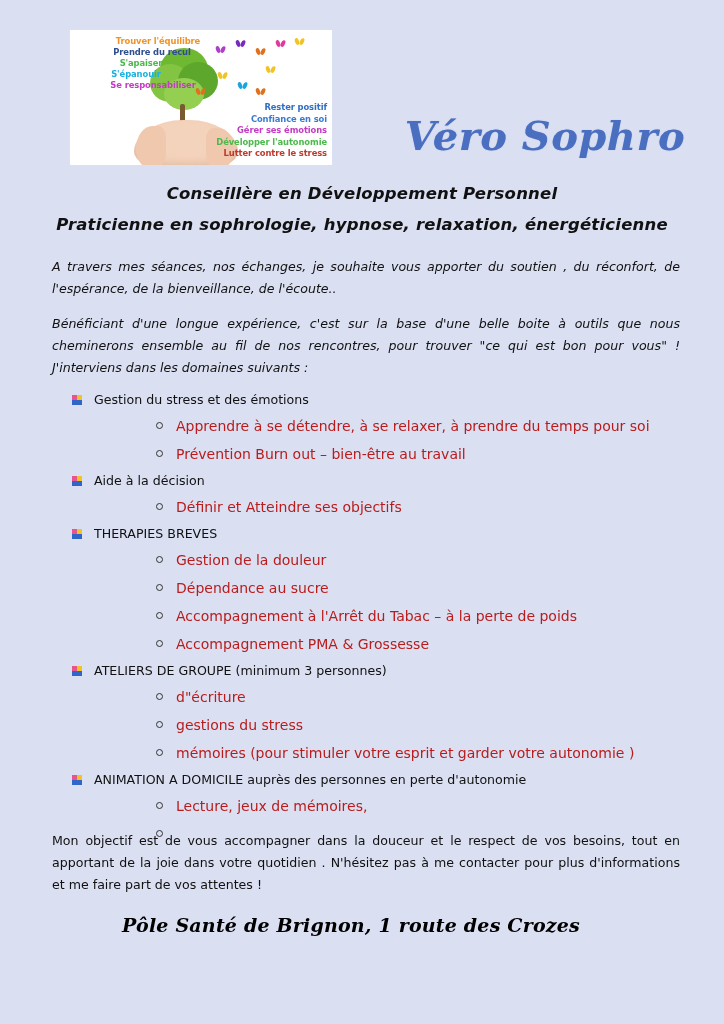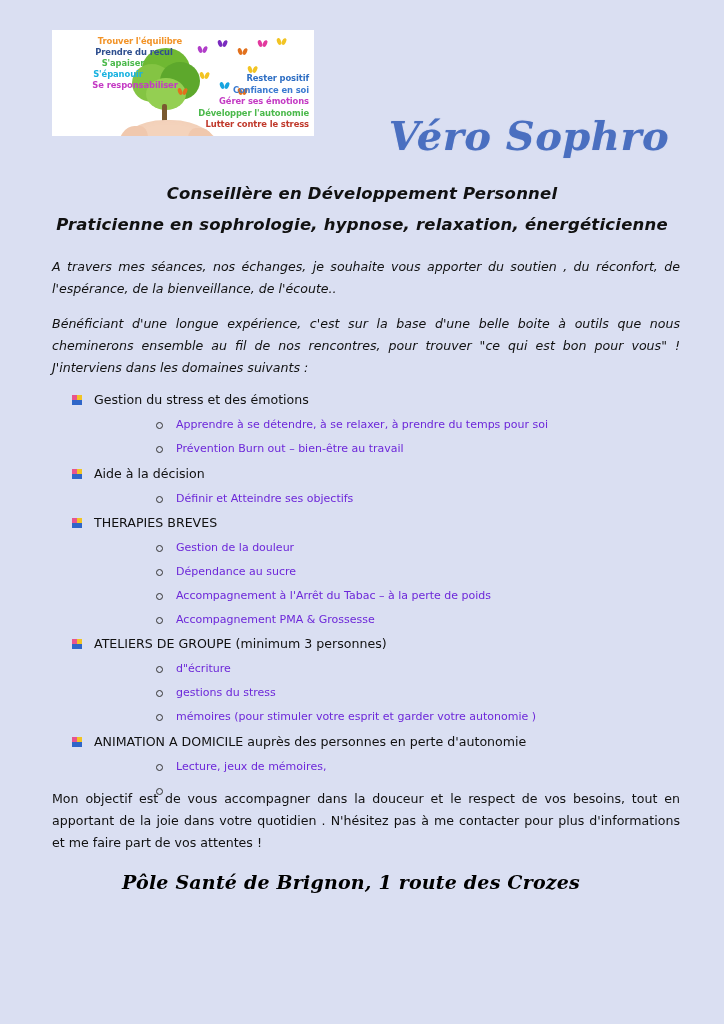--- a/index.html
+++ b/index.html
@@ -22,24 +22,24 @@
     box-sizing: border-box;
   }
 
   
   .header {
     position: relative;
     height: 180px;
   }
   .banner-img {
     position: absolute;
-    left: 52px;
+    left: 70px;
     top: 30px;
     width: 262px;
-    height: 106px;
+    height: 135px;
     background: #ffffff;
     overflow: hidden;
   }
   .banner-left {
     position: absolute;
     left: 4px;
     top: 6px;
     width: 168px;
     text-align: center;
     line-height: 1.32;
@@ -144,21 +144,21 @@
     width: 4px;
     height: 7px;
     border-radius: 60% 40% 50% 50%;
     display: block;
   }
   .bfly i:first-child { left: 0; transform: rotate(-22deg); }
   .bfly i:last-child  { right: 0; transform: rotate(22deg); }
 
   .logo-title {
     position: absolute;
-    left: 364px;
+    left: 380px;
     top: 112px;
     width: 330px;
     text-align: center;
     font-family: "DejaVu Serif", serif;
     font-style: italic;
     font-weight: bold;
     font-size: 40px;
     color: #4a6fc0;
     letter-spacing: 0.5px;
     text-shadow: 0 0 1px rgba(74,111,192,0.35);
@@ -239,22 +239,22 @@
 
   .lvl2-list {
     margin: 0;
     padding: 0;
     list-style: none;
   }
   .lvl2 {
     position: relative;
     padding-left: 82px;
     font-family: "DejaVu Sans", sans-serif;
-    font-size: 11px;
-    color: #6d28d9;
+    font-size: 14px;
+    color: #b91c1c;
     line-height: 1.28;
     margin-top: 10px;
   }
   .bullet-circle {
     position: absolute;
     left: 62px;
     top: 4px;
     width: 7px;
     height: 7px;
     border: 1px solid #333333;

